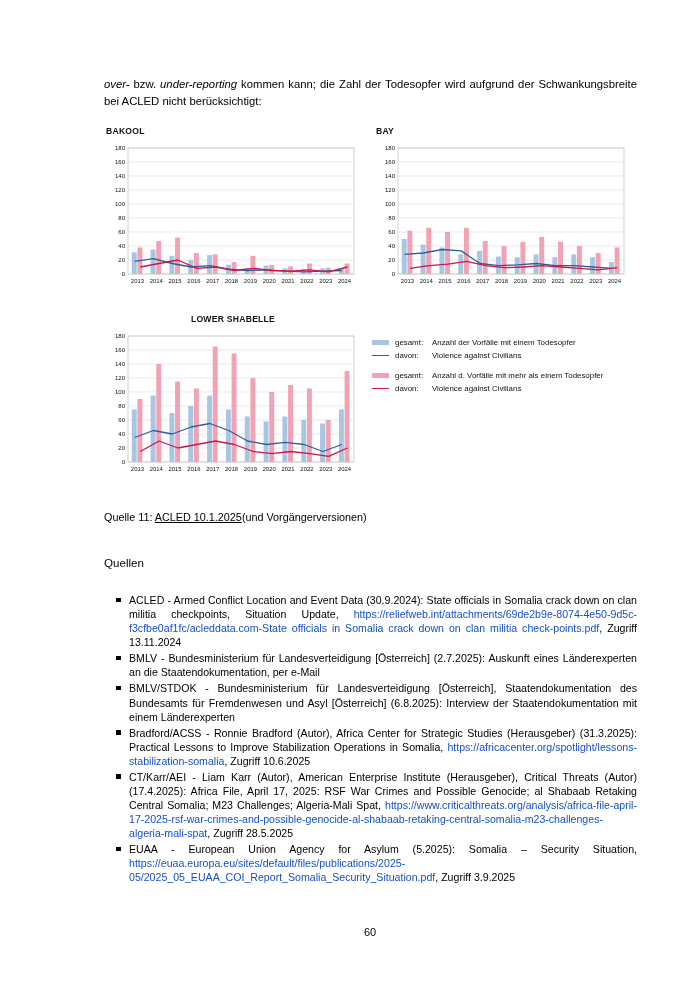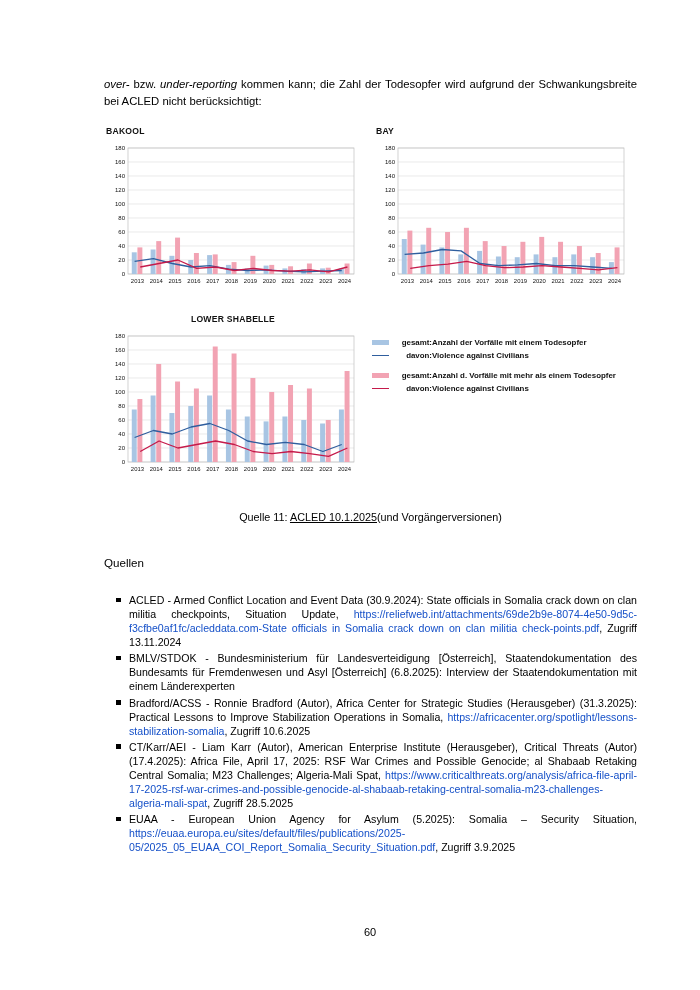--- a/index.html
+++ b/index.html
@@ -14,29 +14,29 @@
 
   .chart-block { width:256px; }
   #chart1 { left:84px; top:126px; }
   #chart2 { left:354px; top:126px; }
   #chart3 { left:84px; top:314px;text-align:center; }
   .chart-title { font-weight:bold; font-size:8.6px; letter-spacing:.25px; margin:0 0 4px 2px; color:#111; }
   svg.chart { display:block; font-family:inherit; }
   .ytick { font-size:6px; fill:#111; text-anchor:end; }
   .xtick { font-size:5.9px; fill:#111; text-anchor:middle; }
 
-  .legend { left:352px; top:338px; width:264px; font-size:7.9px; font-weight:bold; color:#111;text-align:right; }
+  .legend { left:352px; top:338px; width:264px; font-size:7.9px; font-weight:normal; color:#111; }
   .legend-item { display:flex; align-items:center; margin-bottom:4px; }
   .legend-item.gap { margin-top:11px; }
   .swatch { width:17px; flex:0 0 17px; margin-right:6px; }
   .swatch.bar { height:5px; }
   .swatch.line { height:1.7px; }
   .legend-prefix { width:37px; flex:0 0 37px; }
 
-  .caption { left:84px; top:511px; width:533px; text-align:center; font-size:10.8px; }
+  .caption { left:84px; top:511px; width:533px; text-align:left; font-size:10.8px; }
 
   .quellen { left:84px; top:556px; font-size:11.6px; }
 
   .sources { left:84px; top:593px; width:533px; font-size:10.6px; line-height:1.33; text-align:justify; list-style:none; }
   .sources li { position:relative; padding-left:25px; margin-bottom:2px; }
   .bullet { position:absolute; left:12px; top:4.5px; width:4.5px; height:4.5px; background:#000; }
 
   .pagenum { left:0; top:926px; width:700px; text-align:center; font-size:11px; }
 </style>
 </head>
@@ -261,20 +261,20 @@
     <span>Violence against Civilians</span>
   </div>
 </div>
 
 <div class="abs caption"><span>Quelle 11: </span><span class="ul">ACLED 10.1.2025</span><span>(und Vorgängerversionen)</span></div>
 
 <div class="abs quellen">Quellen</div>
 
 <ul class="abs sources">
   <li><span class="bullet"></span><span><span>ACLED - Armed Conflict Location and Event Data (30.9.2024): State officials in Somalia crack down on clan militia checkpoints, Situation Update, </span><span class="link">https://reliefweb.int/attachments/69de2b9e-8074-4e50-9d5c-f3cfbe0af1fc/acleddata.com-State officials in Somalia crack down on clan militia check-points.pdf</span><span>, Zugriff 13.11.2024</span></span></li>
-  <li><span class="bullet"></span></li>
+  <li><span class="bullet"></span><span><span>BMLV - Bundesministerium für Landesverteidigung [Österreich] (2.7.2025): Auskunft eines Länderexperten an die Staatendokumentation, per e-Mail</span></span></li>
   <li><span class="bullet"></span><span><span>BMLV/STDOK - Bundesministerium für Landesverteidigung [Österreich], Staatendokumentation des Bundesamts für Fremdenwesen und Asyl [Österreich] (6.8.2025): Interview der Staatendokumentation mit einem Länderexperten</span></span></li>
   <li><span class="bullet"></span><span><span>Bradford/ACSS - Ronnie Bradford (Autor), Africa Center for Strategic Studies (Herausgeber) (31.3.2025): Practical Lessons to Improve Stabilization Operations in Somalia, </span><span class="link">https://africacenter.org/spotlight/lessons-stabilization-somalia</span><span>, Zugriff 10.6.2025</span></span></li>
   <li><span class="bullet"></span><span><span>CT/Karr/AEI - Liam Karr (Autor), American Enterprise Institute (Herausgeber), Critical Threats (Autor) (17.4.2025): Africa File, April 17, 2025:  RSF War Crimes and Possible Genocide; al Shabaab Retaking Central Somalia; M23 Challenges; Algeria-Mali Spat, </span><span class="link">https://www.criticalthreats.org/analysis/africa-file-april-17-2025-rsf-war-crimes-and-possible-genocide-al-shabaab-retaking-central-somalia-m23-challenges-algeria-mali-spat</span><span>, Zugriff 28.5.2025</span></span></li>
   <li><span class="bullet"></span><span><span>EUAA - European Union Agency for Asylum (5.2025): Somalia – Security Situation, </span><span class="link">https://euaa.europa.eu/sites/default/files/publications/2025-05/2025_05_EUAA_COI_Report_Somalia_Security_Situation.pdf</span><span>, Zugriff 3.9.2025</span></span></li>
 </ul>
 
 <div class="abs pagenum">60</div>
 
 </body></html>

